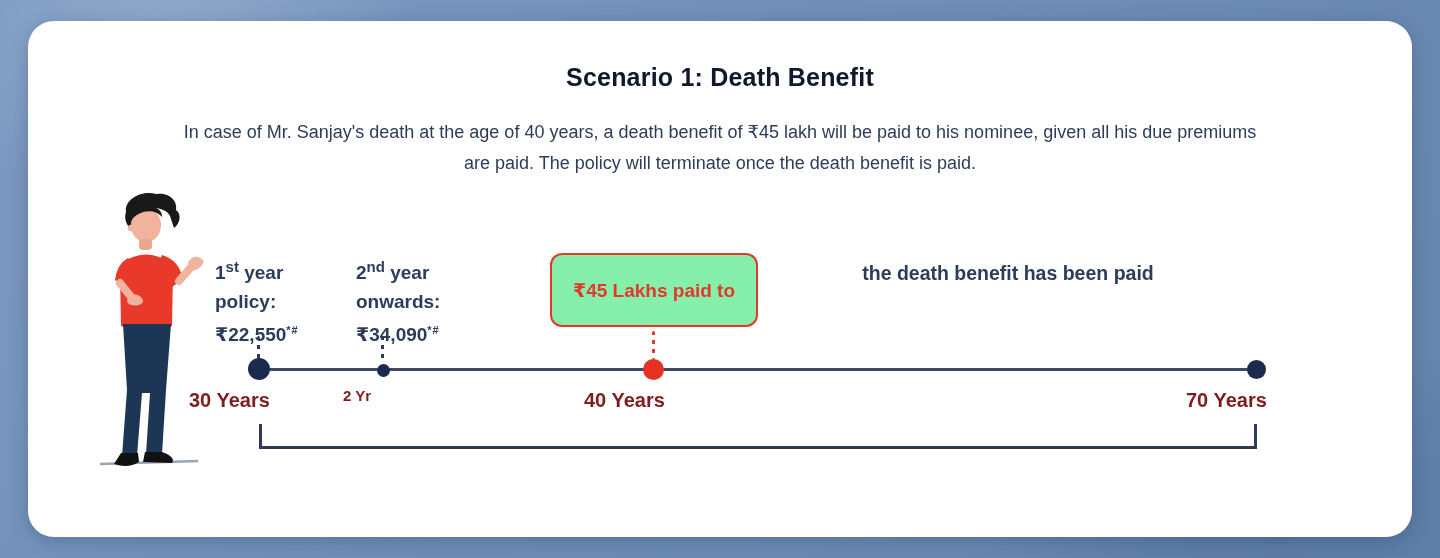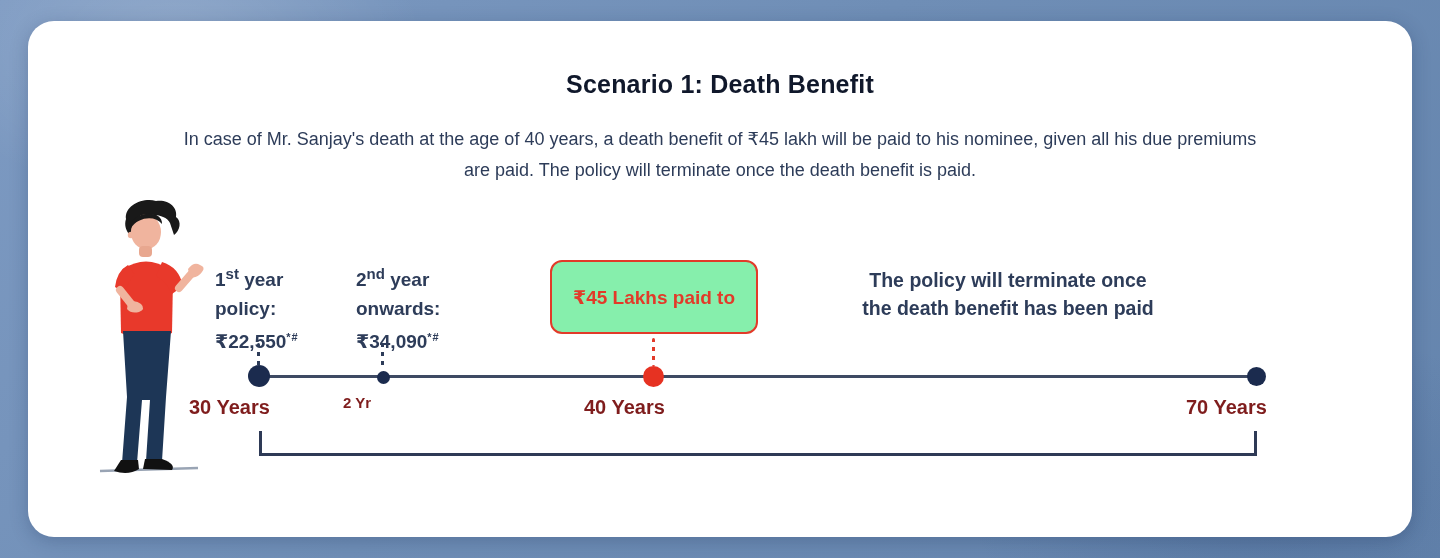--- a/index.html
+++ b/index.html
@@ -11,21 +11,21 @@
       radial-gradient(420px 260px at 12% 8%, rgba(255,255,255,.18), rgba(255,255,255,0) 60%),
       radial-gradient(500px 300px at 88% 90%, rgba(30,60,110,.18), rgba(30,60,110,0) 60%),
       linear-gradient(135deg,#7d9ac2 0%,#6f8eb6 45%,#6484ad 100%);
   }
   .stage{ position:relative; width:1440px; height:558px; }
   .card{
     position:absolute; left:28px; top:21px; width:1384px; height:516px;
     background:var(--card,#ffffff); border-radius:26px;
     box-shadow:0 4px 18px rgba(20,40,80,.25);
   }
-  .abs{ position:absolute;margin-top:7px; }
+  .abs{ position:absolute; }
   .title{
     left:0; top:42px; width:100%; text-align:center;
     font-size:25px; font-weight:700; color:var(--title,#10182b);
     letter-spacing:.2px;
   }
   .desc{
     left:0; top:96px; width:100%; text-align:center;
     font-size:18px; line-height:31px; color:var(--navy,#2d3c59); font-weight:500;
   }
   .premium{
@@ -123,21 +123,20 @@
       <div><span>2</span><sup>nd</sup><span> year</span></div>
       <div>onwards:</div>
       <div><span>₹34,090</span><sup class="marks">*#</sup></div>
     </div>
 
     <div class="abs callout">
       <div>₹45 Lakhs paid to</div>
     </div>
 
     <div class="abs note">
-      <div>The policy will terminate once</div>
       <div>the death benefit has been paid</div>
     </div>
 
     <div class="abs tl-line"></div>
 
     <div class="abs vdash" style="left:229px; top:315px; height:23px;"></div>
     <div class="abs vdash" style="left:353px; top:315px; height:27px;"></div>
     <div class="abs vdash red" style="left:624px; top:310px; height:28px;"></div>
 
     <div class="abs dot" style="left:220px; top:337px; width:22px; height:22px;"></div>

